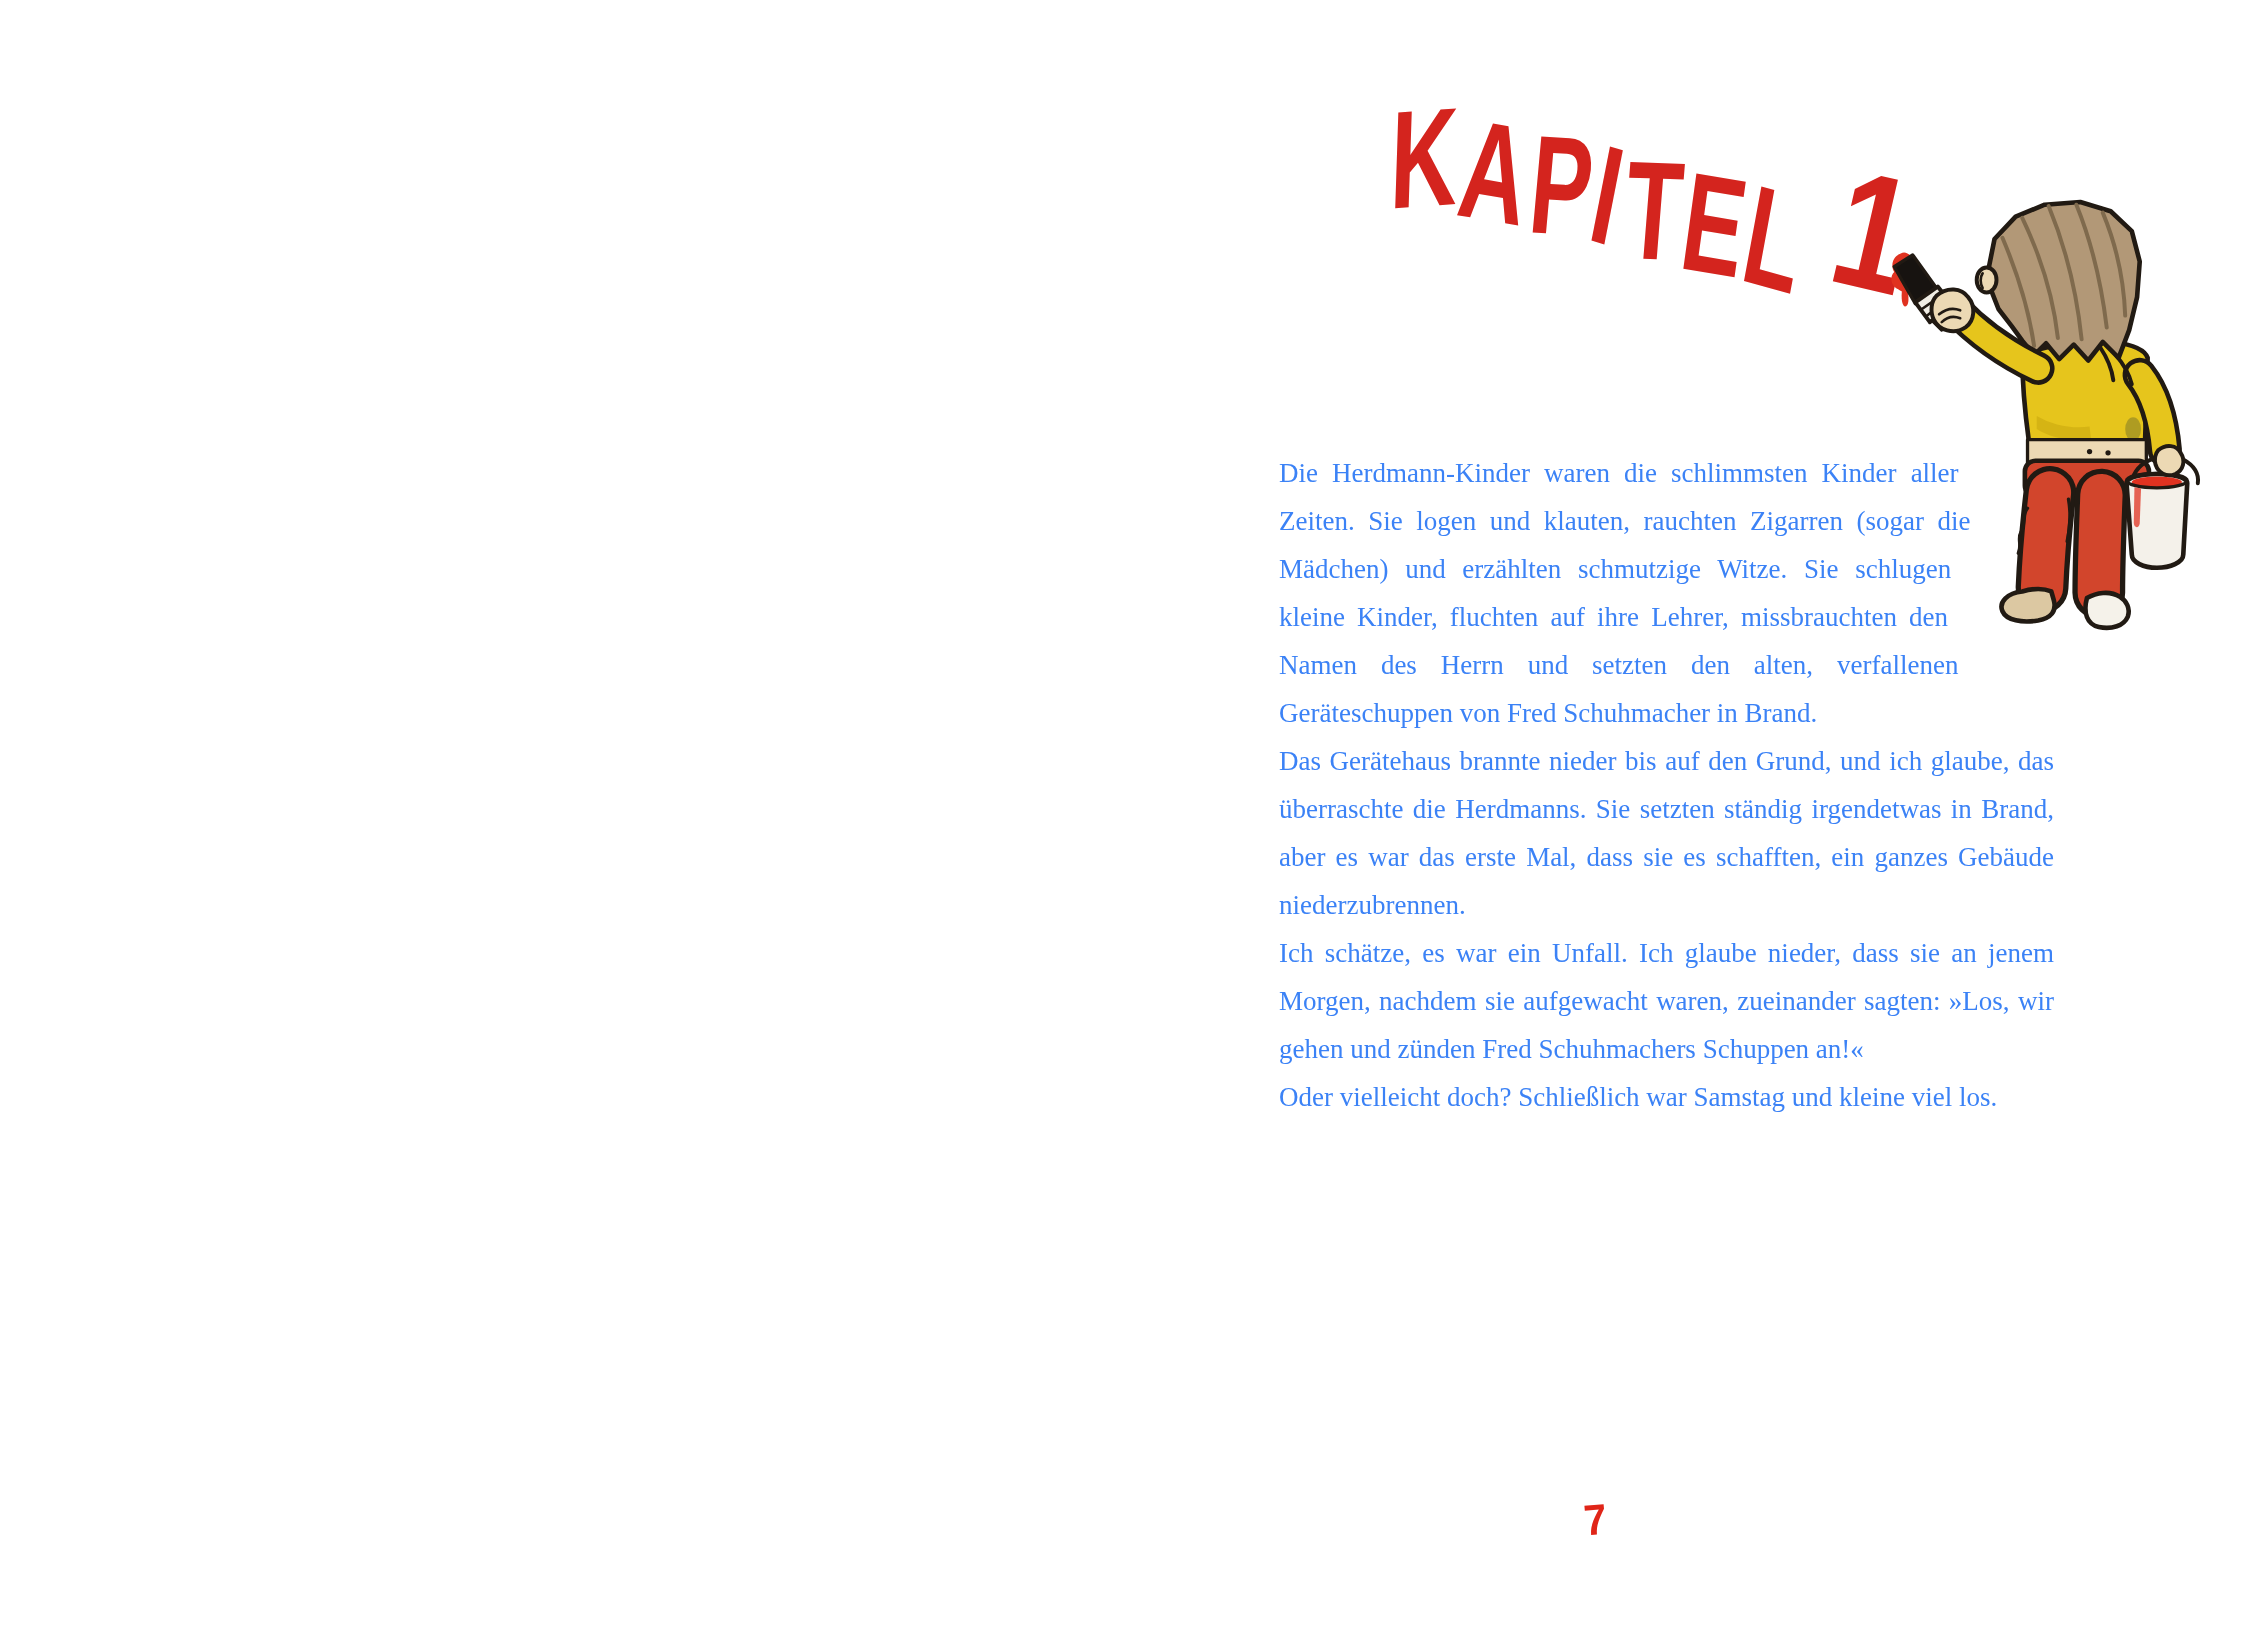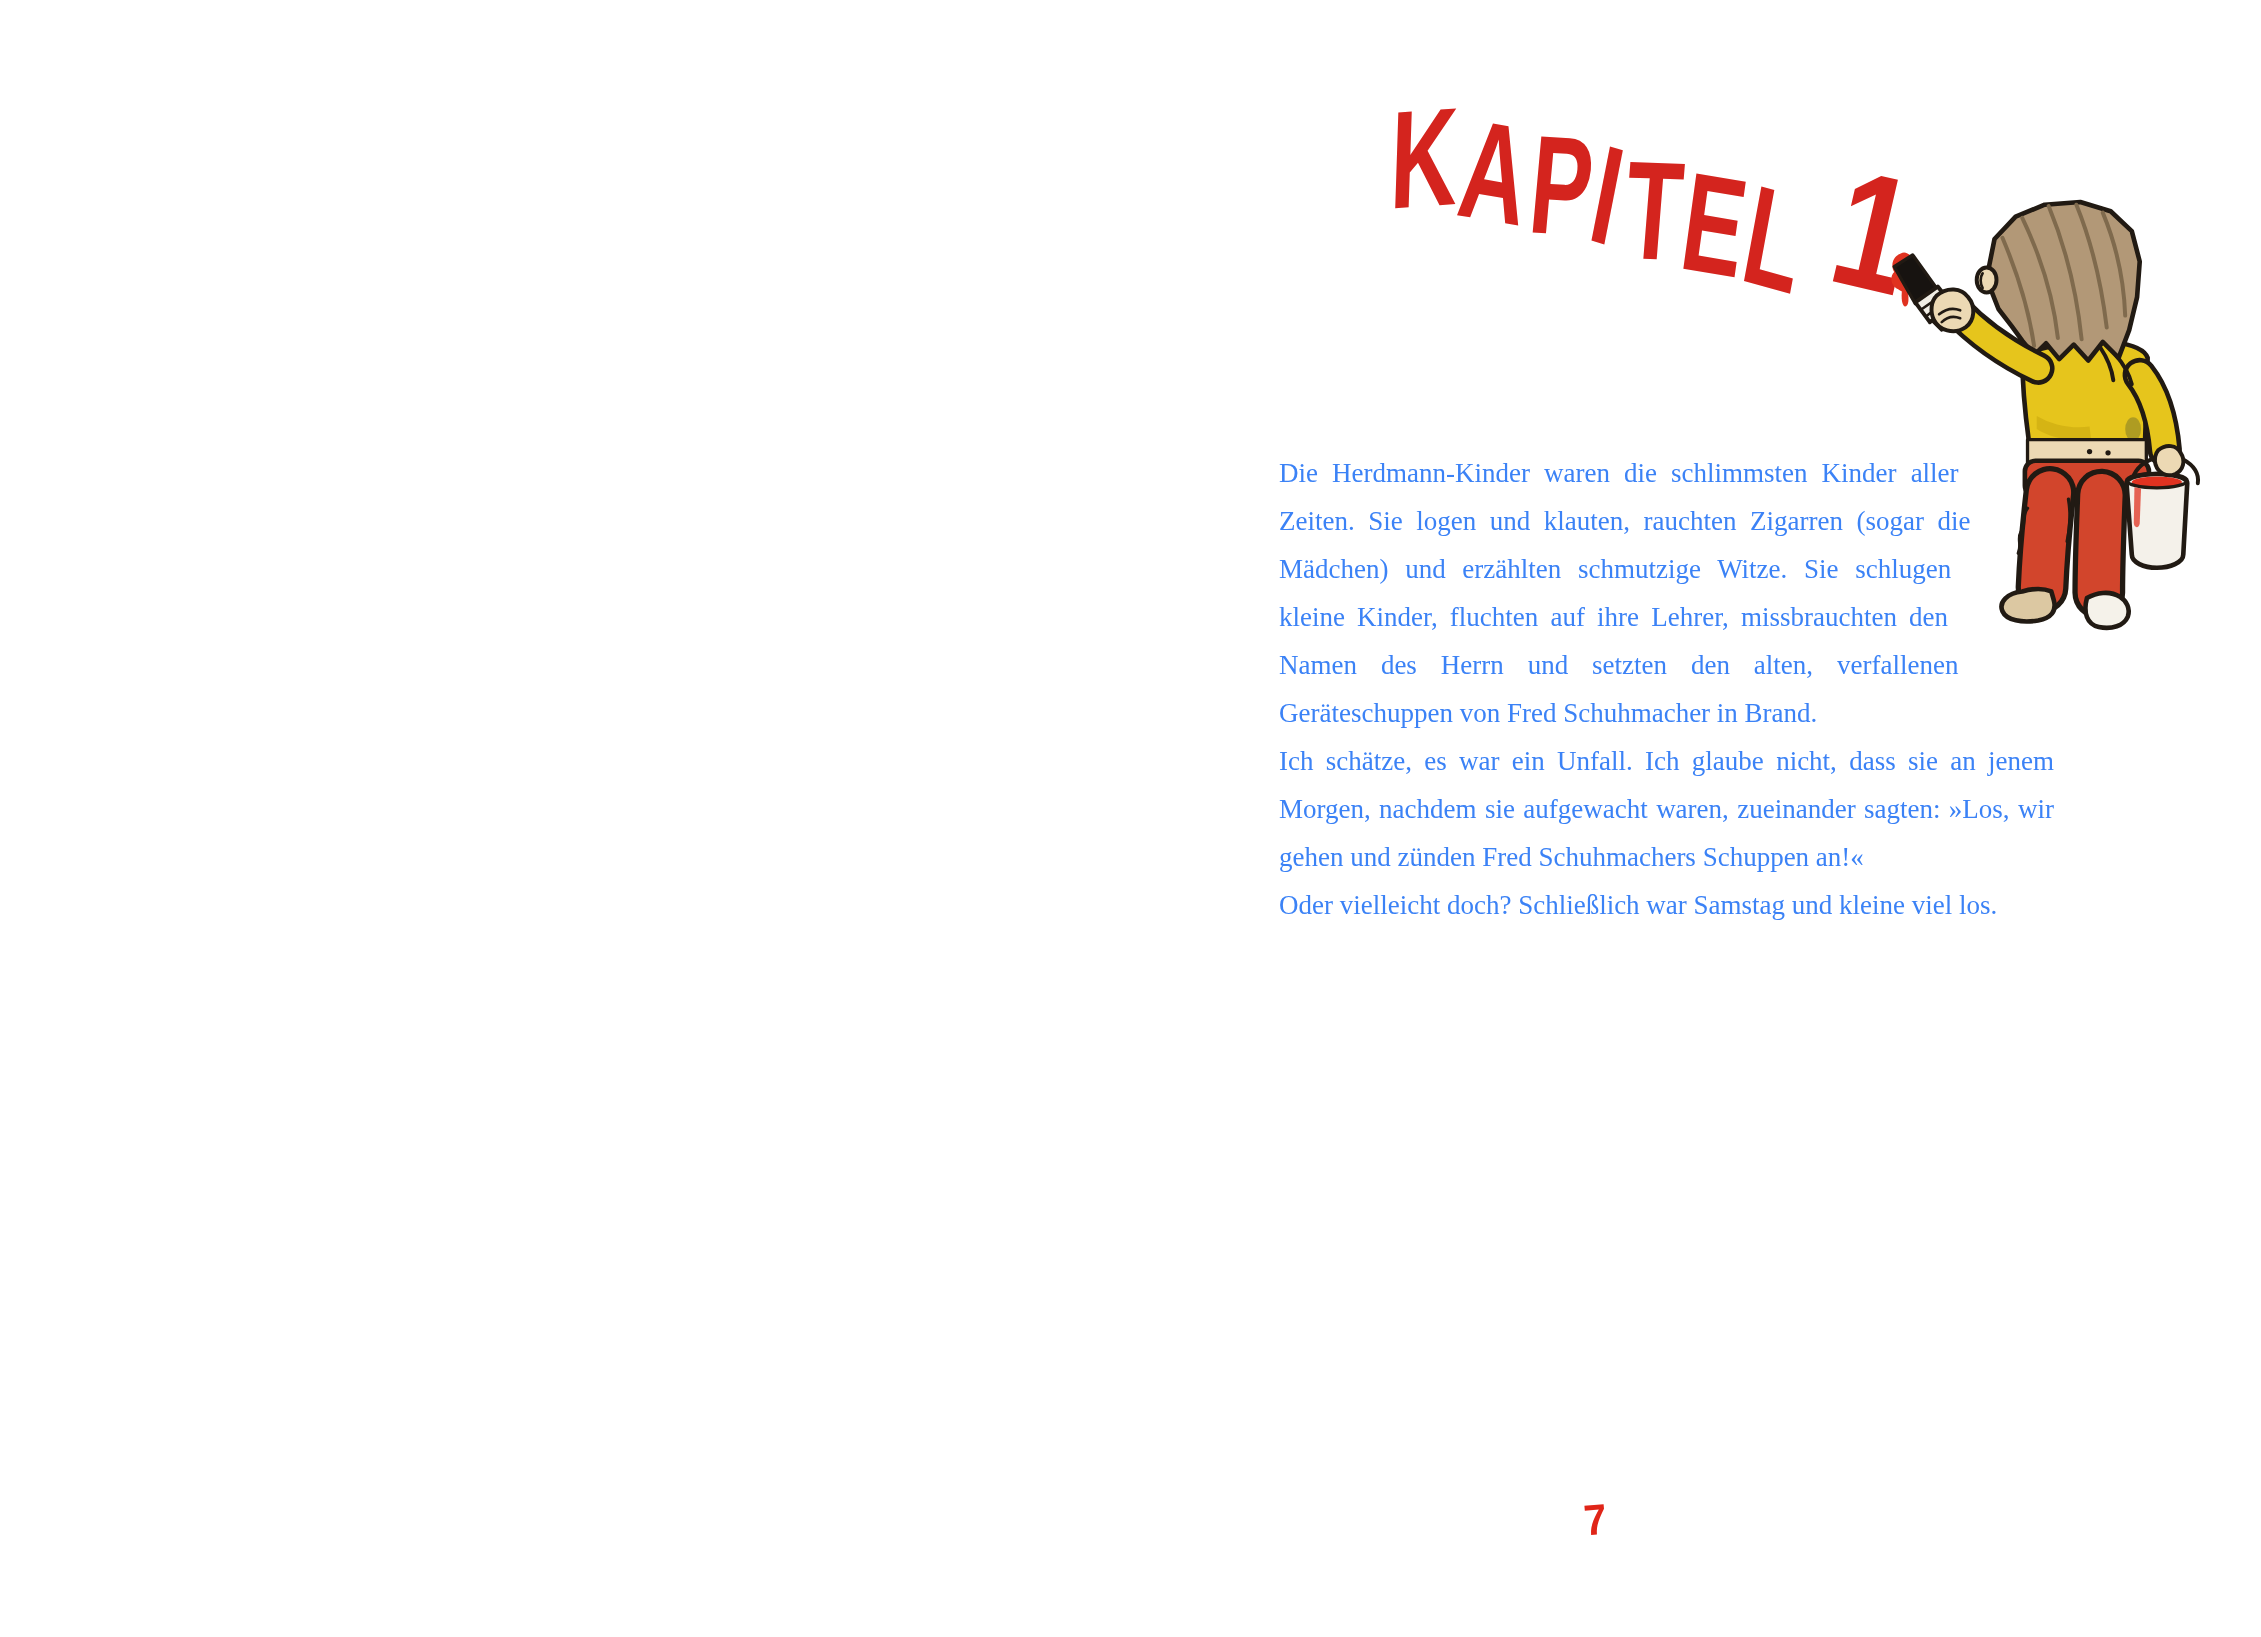--- a/index.html
+++ b/index.html
@@ -157,21 +157,22 @@
           <path d="M84,148 C100,134 122,136 132,150 C144,164 142,186 128,196 C110,208 88,200 80,184 C74,172 76,156 84,148 Z" fill="#ecd9b4" stroke-width="6"></path>
           <path d="M92,188 C100,180 110,178 120,182" stroke-width="4" fill="none"></path>
           <path d="M88,176 C98,168 110,166 120,170" stroke-width="4" fill="none"></path>
         </g>
       </g>
     </svg>
 
     <div class="bodytext">
       <div class="wrapspacer"></div>
       <p>Die Herdmann-Kinder waren die schlimmsten Kinder aller Zeiten. Sie logen und klauten, rauchten Zigarren (sogar die Mädchen) und erzählten schmutzige Witze. Sie schlugen kleine Kinder, fluchten auf ihre Lehrer, missbrauchten den Namen des Herrn und setzten den alten, verfallenen Geräteschuppen von Fred Schuhmacher in Brand.</p>
-      <p>Ich schätze, es war ein Unfall. Ich glaube nicht, dass sie an jenem Morgen, nachdem sie aufgewacht waren, zueinander sagten: »Los, wir gehen und zünden Fred Schuhmachers Schuppen an!«</p>
+      <p>Das Gerätehaus brannte nieder bis auf den Grund, und ich glaube, das überraschte die Herdmanns. Sie setzten ständig irgendetwas in Brand, aber es war das erste Mal, dass sie es schafften, ein ganzes Gebäude niederzubrennen.</p>
+      <p>Ich schätze, es war ein Unfall. Ich glaube nieder, dass sie an jenem Morgen, nachdem sie aufgewacht waren, zueinander sagten: »Los, wir gehen und zünden Fred Schuhmachers Schuppen an!«</p>
       <p>Oder vielleicht doch? Schließlich war Samstag und kleine viel los.</p>
     </div>
 
     <div class="pagenum">7</div>
 
   </div>
 </div>
 
 
 </body></html>

